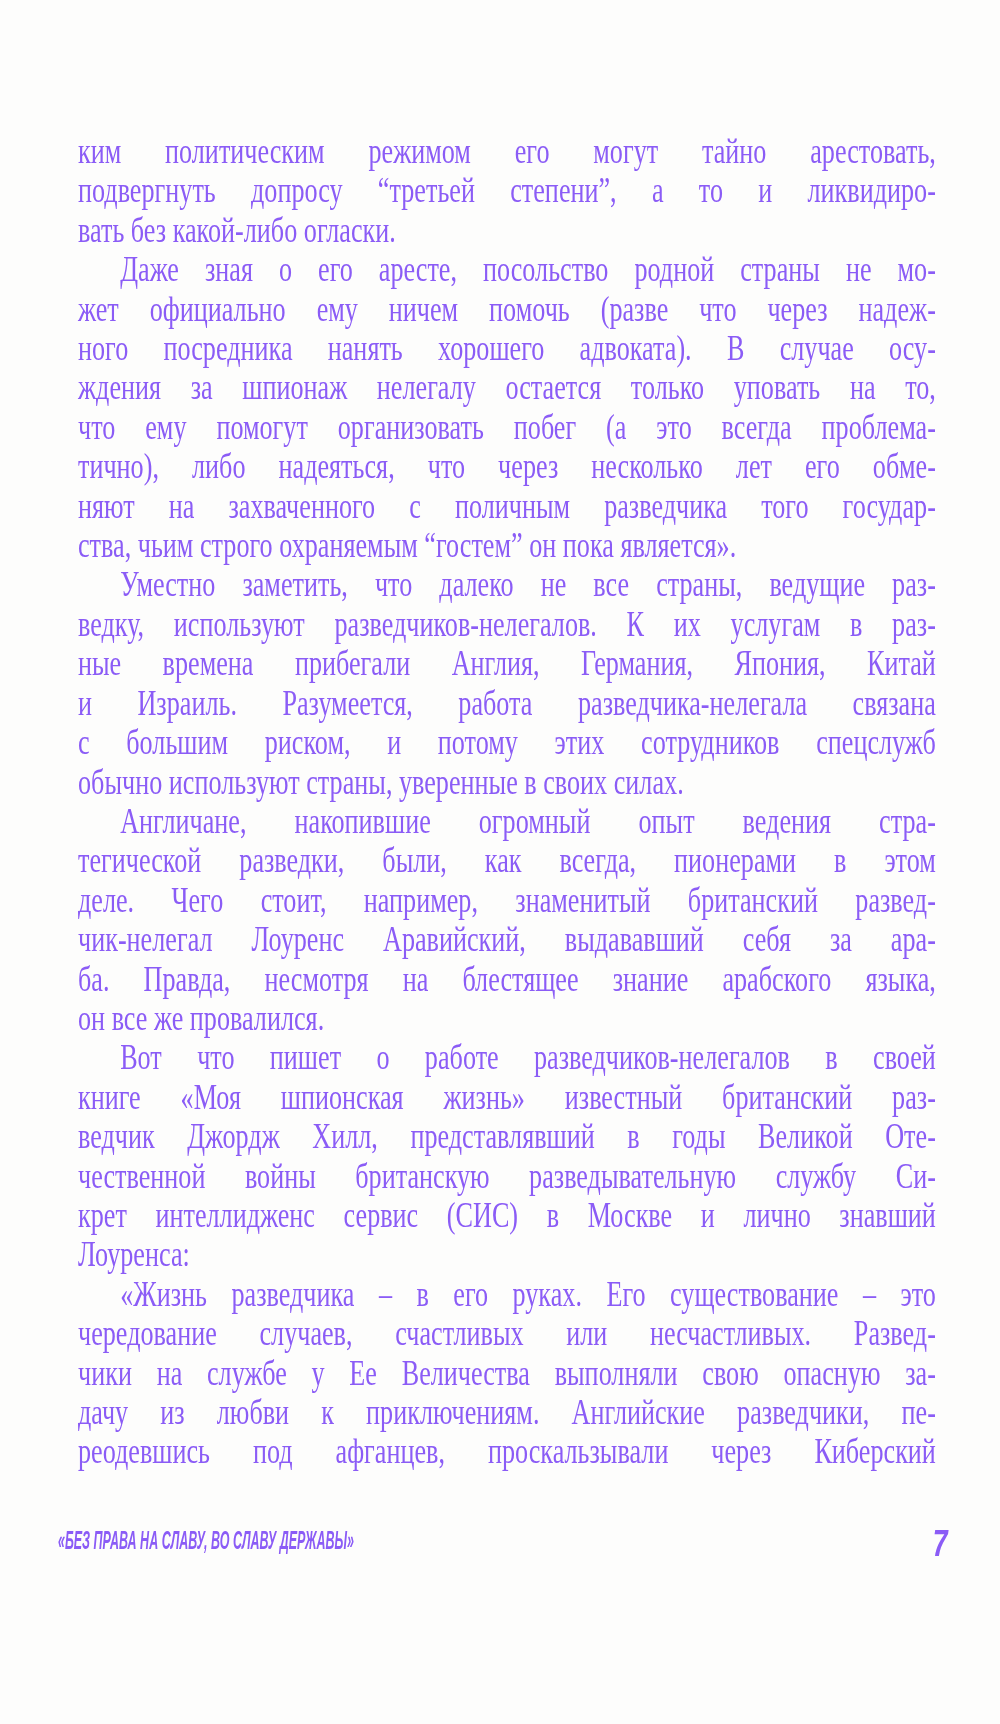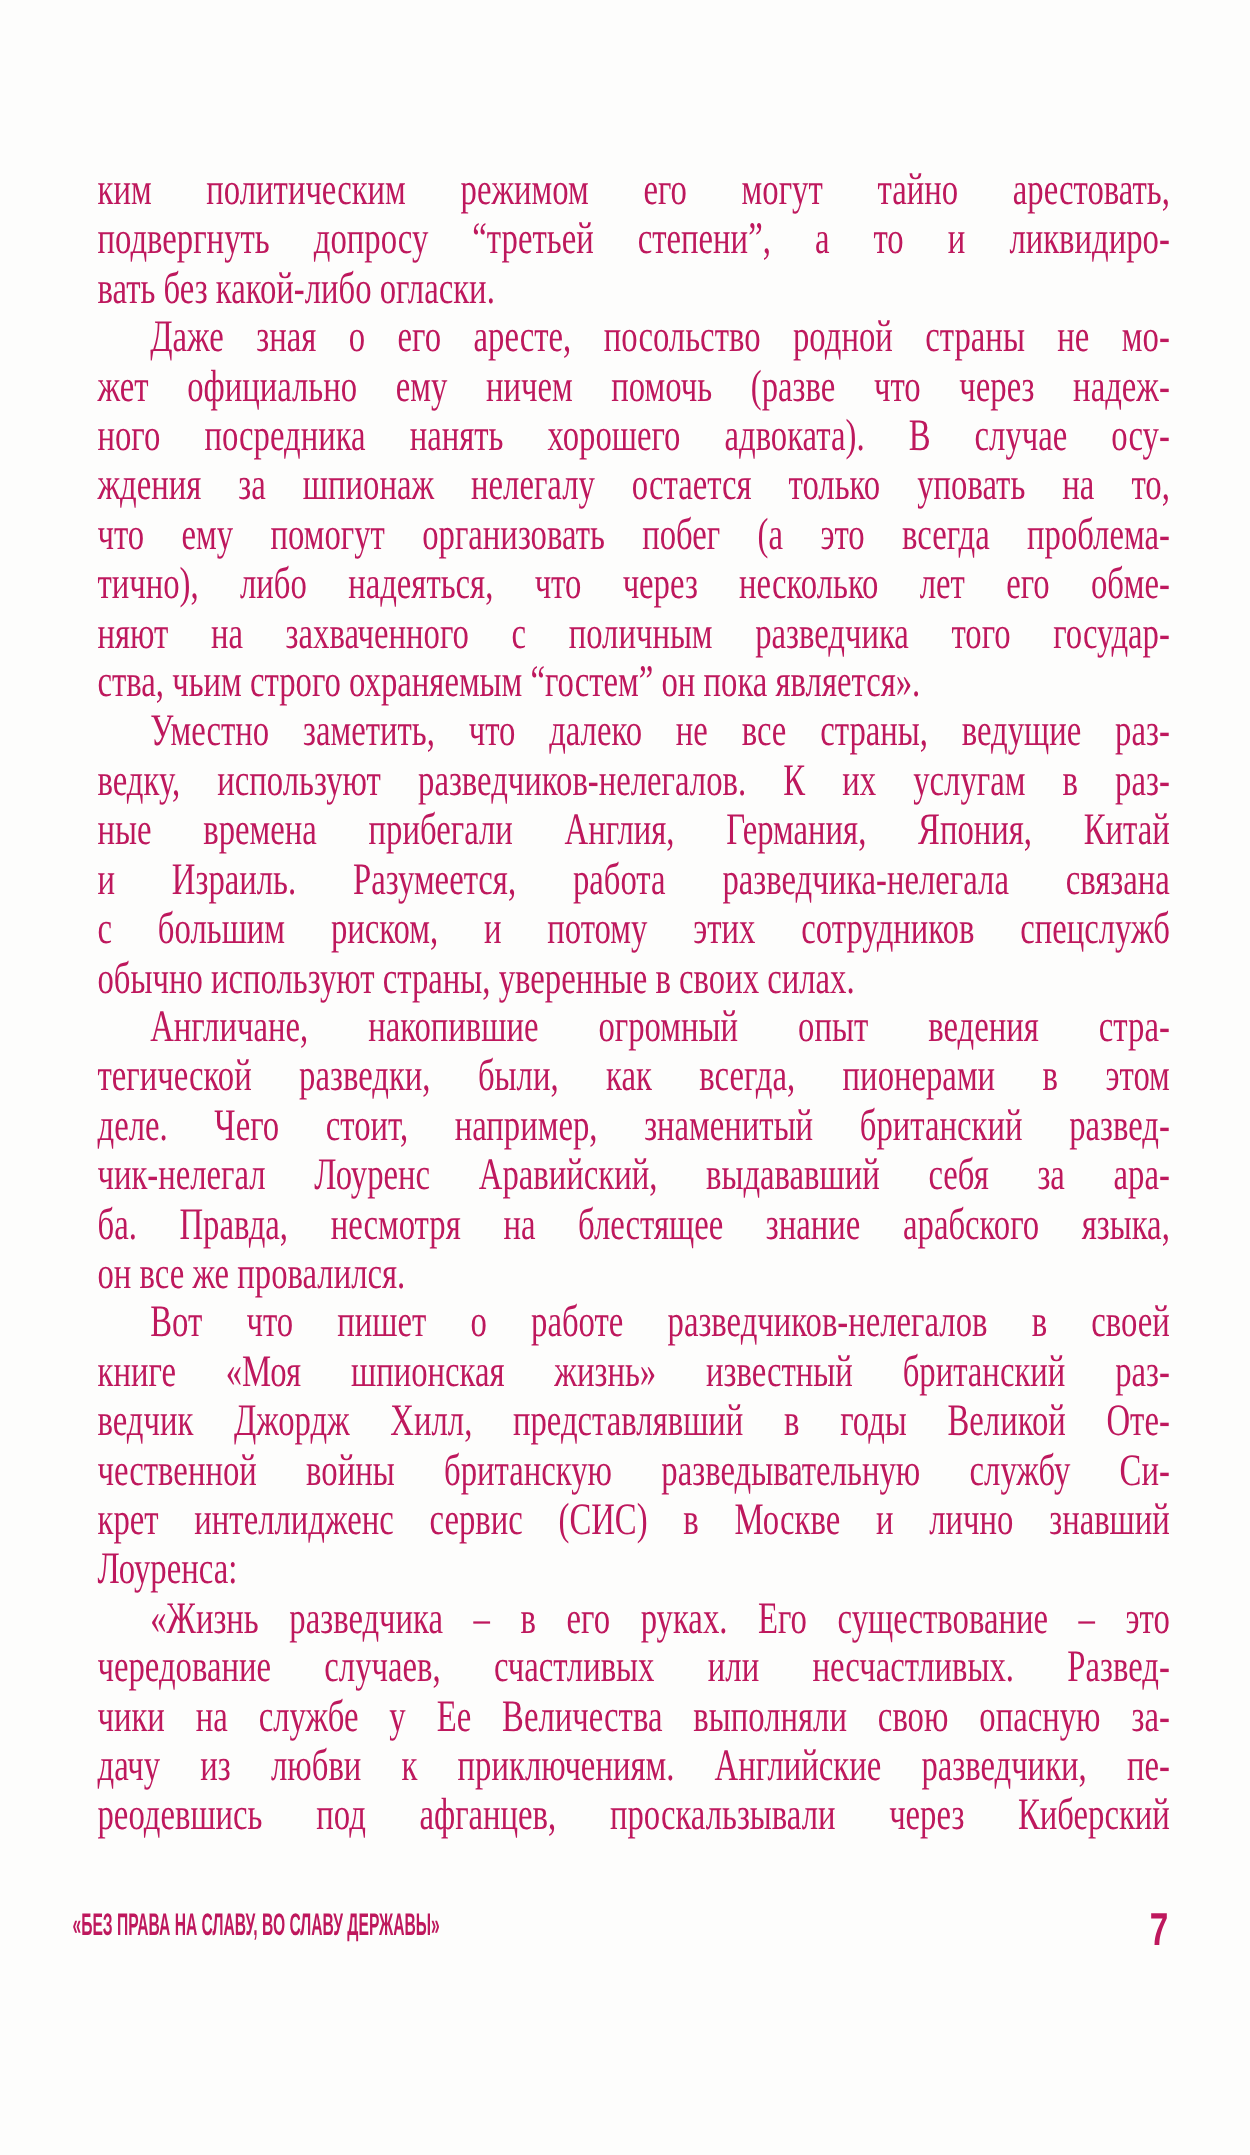--- a/index.html
+++ b/index.html
@@ -7,21 +7,21 @@
     padding: 0;
     background: #ffffff;
   }
   .page {
     position: relative;
     width: 1000px;
     height: 1724px;
     background: #fdfdfc;
     overflow: hidden;
     font-family: "Liberation Serif", serif;
-    color: #be185d;
+    color: #8b5cf6;
   }
   
   .text-block {
     position: absolute;
     left: 78px;
     top: 132px;
     width: 1180px;
     transform: scaleX(0.727);
     transform-origin: left top;
     font-size: 36px;
@@ -35,23 +35,24 @@
   }
   .line.end {
     text-align-last: left;
   }
   .line.indent {
     text-indent: 58px;
   }
   .footer {
     position: absolute;
     left: 58px;
-    right: 65px;
+    right: 52px;
     top: 1526px;
     height: 36px;
+    font-style: italic;
   }
   .running-title {
     display: inline-block;
     font-family: "Liberation Sans", sans-serif;
     font-weight: bold;
     font-size: 25px;
     letter-spacing: 0px;
     transform: scaleX(0.5);
     transform-origin: left center;
     white-space: nowrap;

